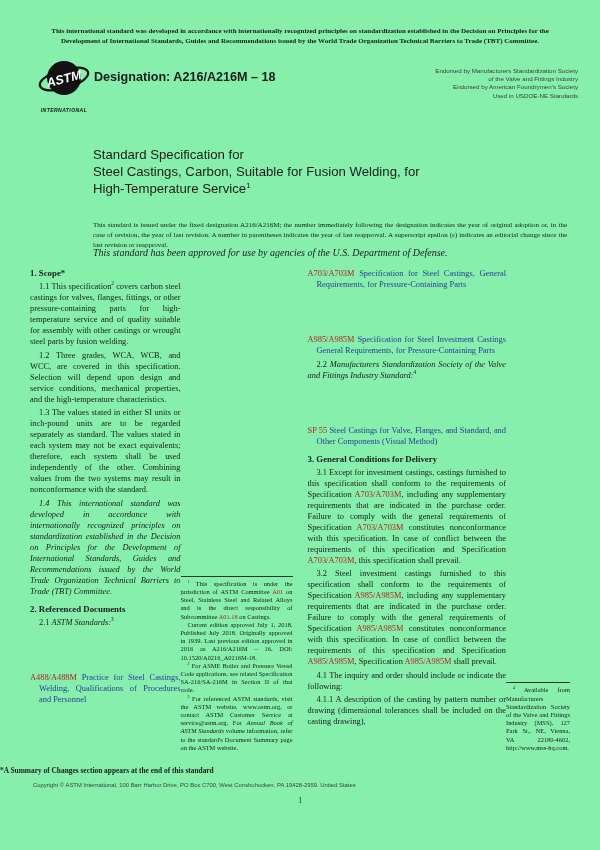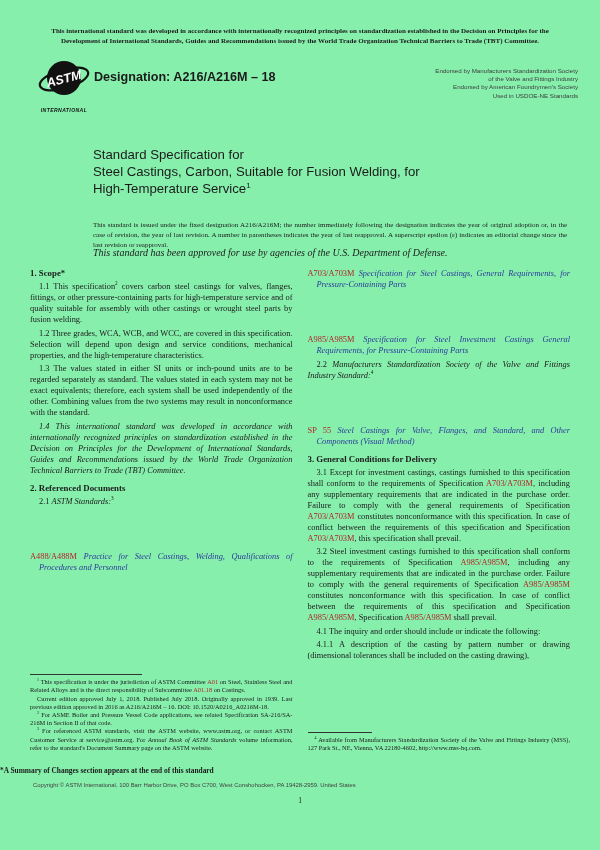--- a/index.html
+++ b/index.html
@@ -37,32 +37,32 @@
     font-size:7px; line-height:10px; text-align:justify;
   }
   .dod-note {
     position:absolute; left:93px; top:247px; width:474px;
     font-size:10px; font-style:italic;
   }
   .columns {
     position:absolute; left:30px; top:266px; width:540px; height:486px;
     display:flex; gap:15px;
   }
-  .col { width:262.5px; display:flex; flex-direction:column; }
+  .col { width:262.5px; display:flex; flex-direction:row; }
   .col-footnotes { margin-top:auto; }
   .sec-h { font-size:8.8px; font-weight:bold; margin:7px 0 3px; }
   .para { font-size:8.4px; line-height:11px; text-align:justify; text-indent:9px; margin-top:2.5px; }
   .para.it-block { font-style:italic; }
   .ref  { font-size:8.4px; line-height:11px; text-align:justify; padding-left:9px; text-indent:-9px;margin-top:44px; }
   .fn   { font-size:6.4px; line-height:8.2px; text-align:justify; text-indent:7px; }
   .fn-rule { width:112px; border-top:1px solid #333; margin-bottom:3px; }
   .fn-rule.short { width:64px; }
   sup { font-size:0.62em; line-height:0; }
   .lk-red  { color:var(--link-red); }
-  .lk-blue { color:var(--link-blue);font-style:italic; }
+  .lk-blue { color:var(--link-blue); }
   .it { font-style:italic; }
   .footer-summary {
     position:absolute; top:766px; left:0; width:600px; text-align:left;
     font-weight:bold; font-size:7.4px;
   }
   .copyright {
     position:absolute; top:782px; left:33px;
     font-family:"Liberation Sans", sans-serif; font-size:5.9px; color:#3f3f3f;
   }
   .page-num { position:absolute; top:796px; left:0; width:600px; text-align:center; font-size:7.5px; }

